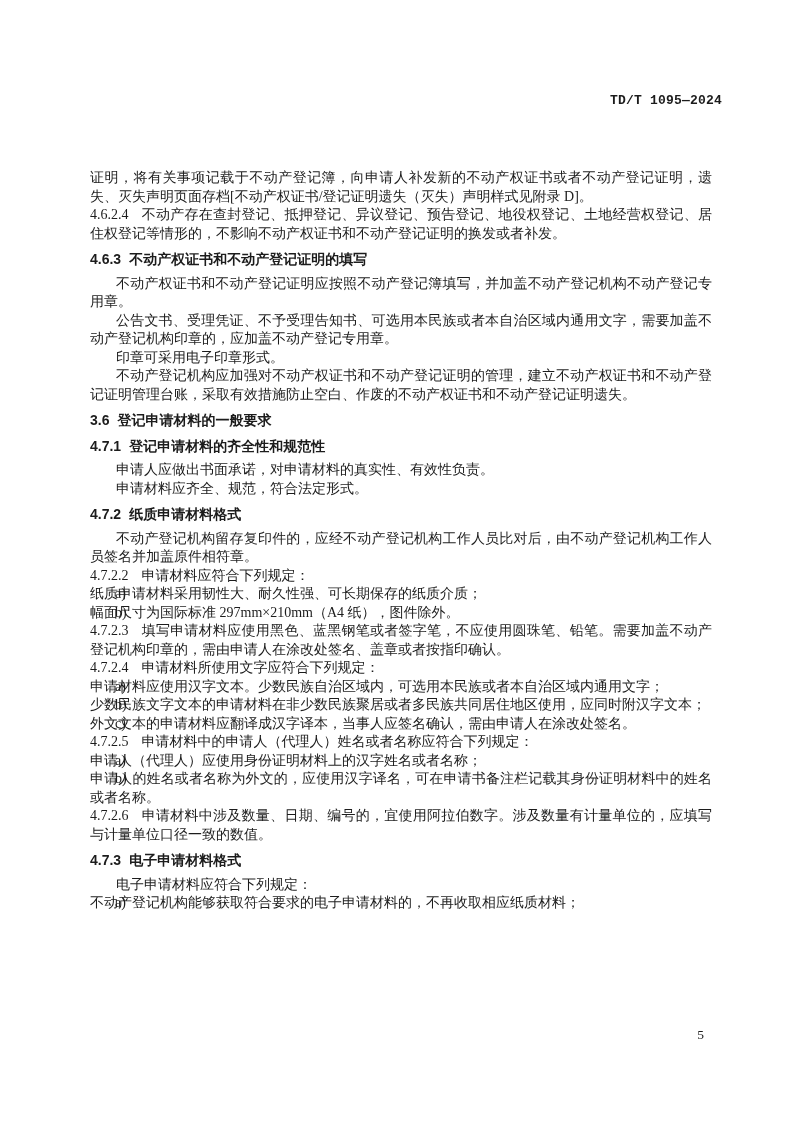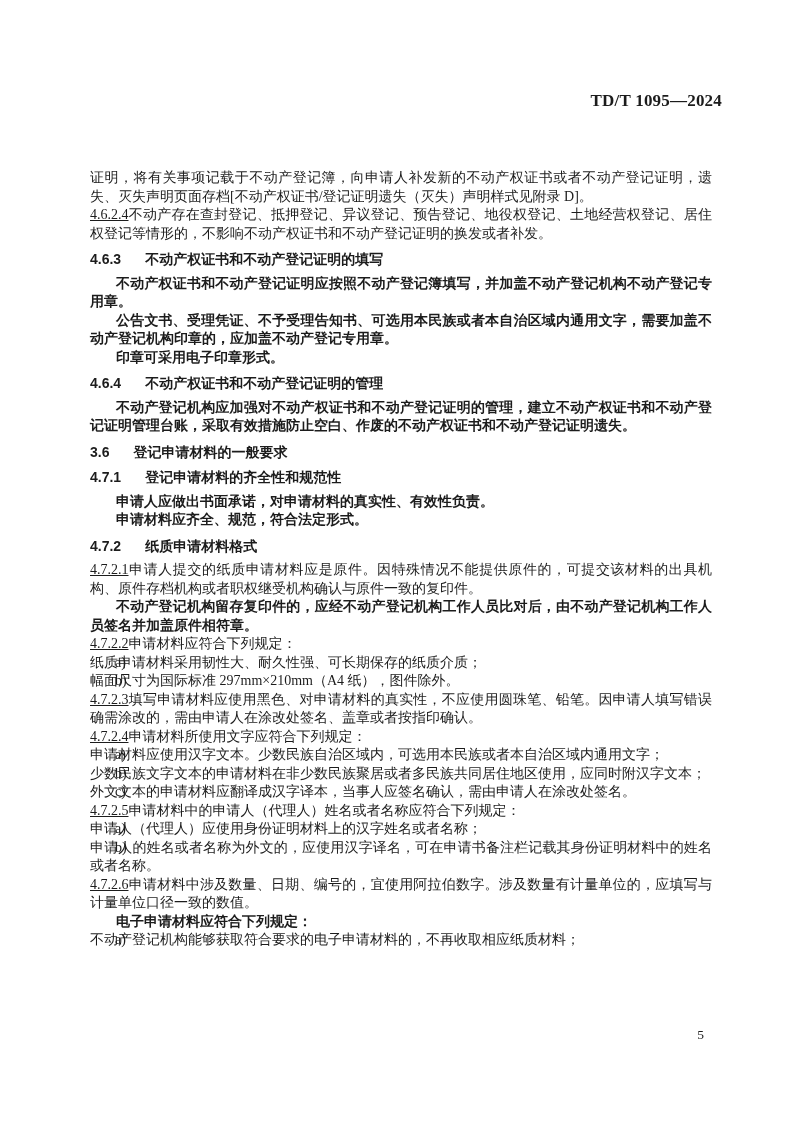--- a/index.html
+++ b/index.html
@@ -15,50 +15,50 @@
     color: #1c1c1c;
     font-family: "Liberation Serif", "DejaVu Serif", serif;
     font-size: 14px;
     line-height: 18.5px;
     overflow: hidden;
   }
   .running-header {
     position: absolute;
     top: 92px;
     right: 72px;
-    font-family: Liberation Serif, serif;
+    font-family: Liberation Mono, monospace;
     font-weight: 700;
-    font-size: 17px;
+    font-size: 13px;
     letter-spacing: 0.2px;
     white-space: nowrap;
   }
   .content {
     position: absolute;
     top: 169px;
     left: 90px;
     width: 622px;
     text-align: justify;
   }
   .content p, .content h3 {
     margin: 0;
     padding: 0;
   }
   .cont   { text-indent: 0; }
-  .para   { text-indent: 26px; font-weight: bold; }
+  .para   { text-indent: 26px; }
   .clause { text-indent: 0; }
-  .clause .num { white-space: nowrap; text-decoration: underline; }
+  .clause .num { margin-right: 13px; white-space: nowrap; }
   .heading {
     font-family: "Liberation Sans", "DejaVu Sans", sans-serif;
     font-weight: 700;
     font-size: 14px;
     line-height: 18.5px;
     margin: 7px 0 6px !important;
     text-align: left;
   }
-  .heading .num { margin-right: 24px; white-space: nowrap; text-align: right; }
+  .heading .num { margin-right: 8px; white-space: nowrap; text-align: right; }
   .li {
     position: relative;
     padding-left: 48px;
   }
   .li .marker {
     position: absolute;
     left: 25px;
     top: 0;
   }
   .page-number {
@@ -80,57 +80,56 @@
     <p class="cont">证明，将有关事项记载于不动产登记簿，向申请人补发新的不动产权证书或者不动产登记证明，遗失、灭失声明页面存档[不动产权证书/登记证明遗失（灭失）声明样式见附录 D]。</p>
 
     <p class="clause"><span class="num">4.6.2.4</span><span class="txt">不动产存在查封登记、抵押登记、异议登记、预告登记、地役权登记、土地经营权登记、居住权登记等情形的，不影响不动产权证书和不动产登记证明的换发或者补发。</span></p>
 
     <h3 class="heading"><span class="num">4.6.3</span><span class="txt">不动产权证书和不动产登记证明的填写</span></h3>
 
     <p class="para">不动产权证书和不动产登记证明应按照不动产登记簿填写，并加盖不动产登记机构不动产登记专用章。</p>
     <p class="para">公告文书、受理凭证、不予受理告知书、可选用本民族或者本自治区域内通用文字，需要加盖不动产登记机构印章的，应加盖不动产登记专用章。</p>
     <p class="para">印章可采用电子印章形式。</p>
 
-    <h3 class="heading"><span class="num">4.6.4</span><span class="txt">不动产权证书和不动产登记证明的管理</span></h3>
 
     <p class="para">不动产登记机构应加强对不动产权证书和不动产登记证明的管理，建立不动产权证书和不动产登记证明管理台账，采取有效措施防止空白、作废的不动产权证书和不动产登记证明遗失。</p>
 
     <h3 class="heading"><span class="num">3.6</span><span class="txt">登记申请材料的一般要求</span></h3>
 
     <h3 class="heading"><span class="num">4.7.1</span><span class="txt">登记申请材料的齐全性和规范性</span></h3>
 
     <p class="para">申请人应做出书面承诺，对申请材料的真实性、有效性负责。</p>
     <p class="para">申请材料应齐全、规范，符合法定形式。</p>
 
     <h3 class="heading"><span class="num">4.7.2</span><span class="txt">纸质申请材料格式</span></h3>
 
-    <p class="clause"><span class="num">4.7.2.1</span><span class="txt">申请人提交的纸质申请材料应是原件。因特殊情况不能提供原件的，可提交该材料的出具机构、原件存档机构或者职权继受机构确认与原件一致的复印件。</span></p>
 
     <p class="para">不动产登记机构留存复印件的，应经不动产登记机构工作人员比对后，由不动产登记机构工作人员签名并加盖原件相符章。</p>
 
     <p class="clause"><span class="num">4.7.2.2</span><span class="txt">申请材料应符合下列规定：</span></p>
 
     <p class="li"><span class="marker">a)</span><span class="txt">纸质申请材料采用韧性大、耐久性强、可长期保存的纸质介质；</span></p>
     <p class="li"><span class="marker">b)</span><span class="txt">幅面尺寸为国际标准 297mm×210mm（A4 纸），图件除外。</span></p>
 
-    <p class="clause"><span class="num">4.7.2.3</span><span class="txt">填写申请材料应使用黑色、对申请材料的真实性，不应使用圆珠笔、铅笔。因申请人填写错误确需涂改的，需由申请人在涂改处签名、盖章或者按指印确认。</span></p>
+    <p class="clause"><span class="num">4.7.2.3</span><span class="txt">填写申请材料应使用黑色、蓝黑钢笔或者签字笔，不应使用圆珠笔、铅笔。需要加盖不动产登记机构印章的，需由申请人在涂改处签名、盖章或者按指印确认。</span></p>
 
     <p class="clause"><span class="num">4.7.2.4</span><span class="txt">申请材料所使用文字应符合下列规定：</span></p>
 
     <p class="li"><span class="marker">a)</span><span class="txt">申请材料应使用汉字文本。少数民族自治区域内，可选用本民族或者本自治区域内通用文字；</span></p>
     <p class="li"><span class="marker">b)</span><span class="txt">少数民族文字文本的申请材料在非少数民族聚居或者多民族共同居住地区使用，应同时附汉字文本；</span></p>
     <p class="li"><span class="marker">c)</span><span class="txt">外文文本的申请材料应翻译成汉字译本，当事人应签名确认，需由申请人在涂改处签名。</span></p>
 
     <p class="clause"><span class="num">4.7.2.5</span><span class="txt">申请材料中的申请人（代理人）姓名或者名称应符合下列规定：</span></p>
 
     <p class="li"><span class="marker">a)</span><span class="txt">申请人（代理人）应使用身份证明材料上的汉字姓名或者名称；</span></p>
     <p class="li"><span class="marker">b)</span><span class="txt">申请人的姓名或者名称为外文的，应使用汉字译名，可在申请书备注栏记载其身份证明材料中的姓名或者名称。</span></p>
 
     <p class="clause"><span class="num">4.7.2.6</span><span class="txt">申请材料中涉及数量、日期、编号的，宜使用阿拉伯数字。涉及数量有计量单位的，应填写与计量单位口径一致的数值。</span></p>
 
+    <h3 class="heading"><span class="num">4.7.3</span><span class="txt">电子申请材料格式</span></h3>
 
     <p class="para">电子申请材料应符合下列规定：</p>
 
     <p class="li"><span class="marker">a)</span><span class="txt">不动产登记机构能够获取符合要求的电子申请材料的，不再收取相应纸质材料；</span></p>
 
   </main>
 
   <div class="page-number">5</div>
 
 </div>

